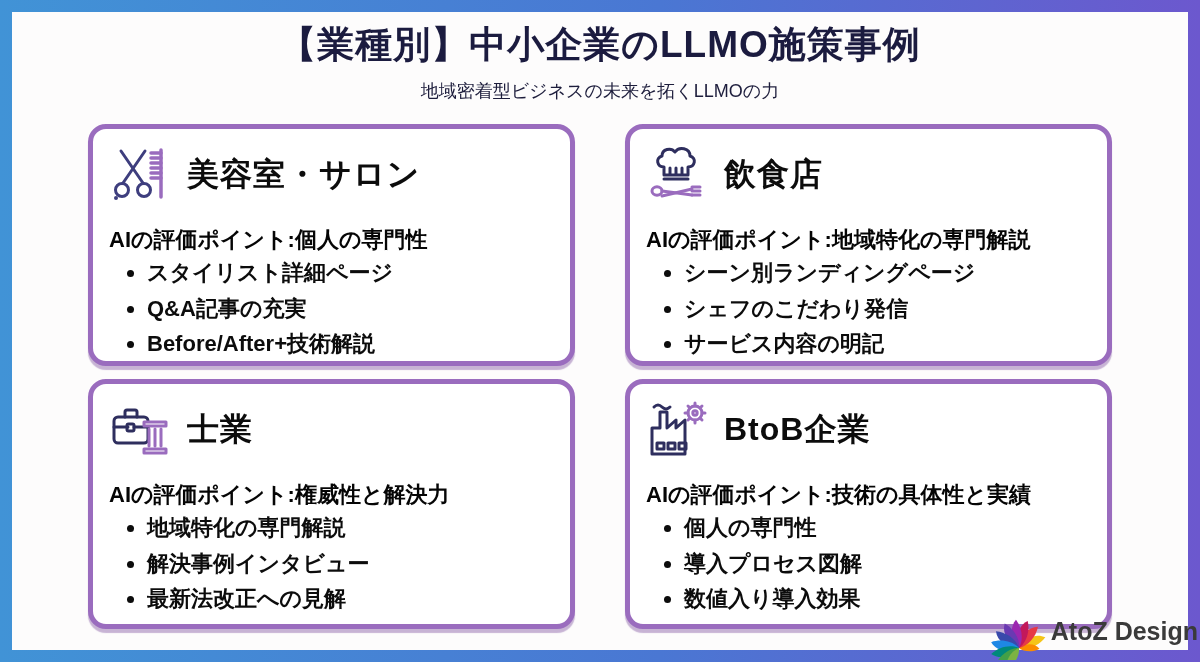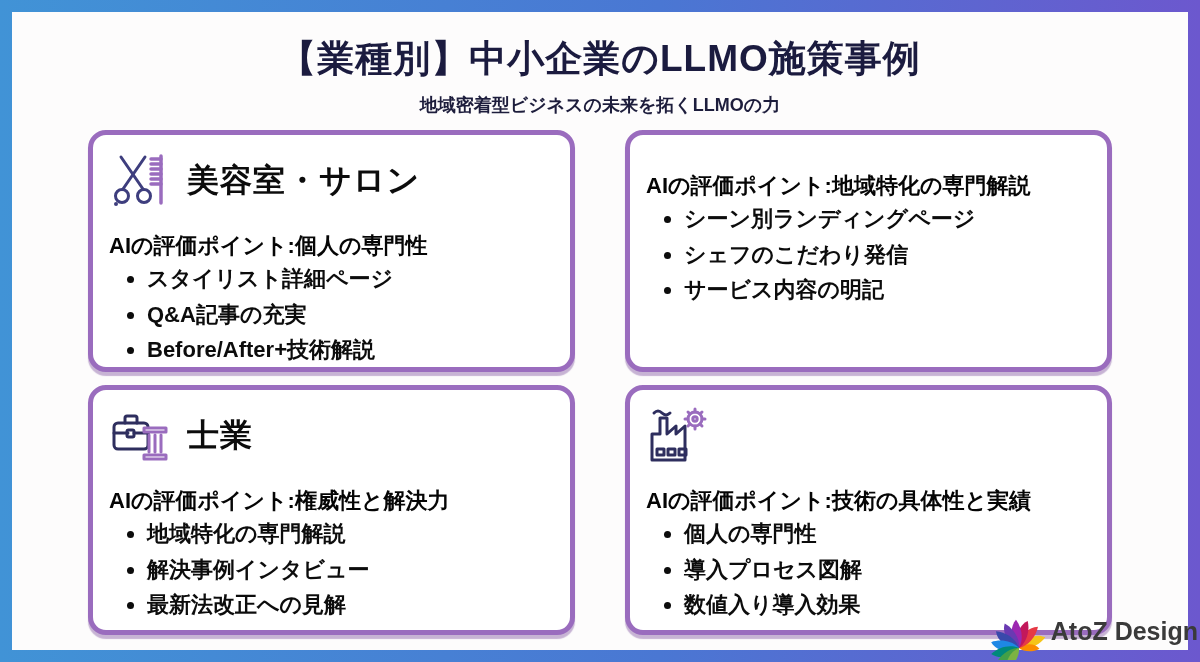--- a/index.html
+++ b/index.html
@@ -16,33 +16,33 @@
   .canvas {
     width: 100%; height: 100%;
     background: #fdfcfc;
     position: relative;
   }
   .title {
     text-align: center;
     font-size: 37px;
     font-weight: 800;
     color: #1b1b3f;
-    padding-top: 22px;
+    padding-top: 8px;
     letter-spacing: 1px;
   }
   .subtitle {
     text-align: center;
     font-size: 18px;
-    font-weight: 700;
+    font-weight: 400;
     color: #1d1d3c;
     margin-top: 9px;
   }
   .cards {
     position: absolute;
-    left: 76px; right: 76px; top: 118px;
+    left: 76px; right: 76px; top: 112px;
     display: grid;
     grid-template-columns: 1fr 1fr;
     grid-template-rows: 242px 250px;
     column-gap: 50px;
     row-gap: 13px;
   }
   .card {
     background: #ffffff;
     border: 5px solid #9a6cbe;
     border-radius: 18px;
@@ -132,20 +132,42 @@
         </div>
         <div class="card-eval">AIの評価ポイント:個人の専門性</div>
         <ul class="card-bullets">
           <li>スタイリスト詳細ページ</li>
           <li>Q&amp;A記事の充実</li>
           <li>Before/After+技術解説</li>
         </ul>
       </div>
 
       <div class="card">
+        <div class="card-header">
+          <span class="card-icon">
+            <svg viewBox="0 0 60 60" width="60" height="60">
+              <g stroke="#2e2e5e" stroke-width="3" fill="none" stroke-linejoin="round" stroke-linecap="round">
+                <path d="M16 30 L16 22 C9 22 7 13 14 11 C14 4 23 2 27 7 C31 1 42 3 42 11 C49 13 47 22 40 22 L40 30 Z"></path>
+                <line x1="22" y1="23" x2="22" y2="29"></line>
+                <line x1="28" y1="23" x2="28" y2="29"></line>
+                <line x1="34" y1="23" x2="34" y2="29"></line>
+                <line x1="16" y1="34" x2="40" y2="34"></line>
+              </g>
+              <g stroke="#9a6cbe" stroke-width="3" fill="none" stroke-linecap="round">
+                <ellipse cx="9" cy="46" rx="5" ry="4.2"></ellipse>
+                <line x1="14" y1="46" x2="44" y2="50"></line>
+                <line x1="14" y1="51" x2="44" y2="44"></line>
+                <line x1="44" y1="42" x2="52" y2="42"></line>
+                <line x1="44" y1="46" x2="52" y2="46"></line>
+                <line x1="44" y1="50" x2="52" y2="50"></line>
+              </g>
+            </svg>
+          </span>
+          <span class="card-title">飲食店</span>
+        </div>
         <div class="card-eval">AIの評価ポイント:地域特化の専門解説</div>
         <ul class="card-bullets">
           <li>シーン別ランディングページ</li>
           <li>シェフのこだわり発信</li>
           <li>サービス内容の明記</li>
         </ul>
       </div>
 
       <div class="card">
         <div class="card-header">
@@ -194,20 +216,21 @@
                 <line x1="47" y1="20" x2="47" y2="23"></line>
                 <line x1="37" y1="13" x2="40" y2="13"></line>
                 <line x1="54" y1="13" x2="57" y2="13"></line>
                 <line x1="40" y1="6" x2="42" y2="8"></line>
                 <line x1="52" y1="18" x2="54" y2="20"></line>
                 <line x1="54" y1="6" x2="52" y2="8"></line>
                 <line x1="42" y1="18" x2="40" y2="20"></line>
               </g>
             </svg>
           </span>
+          <span class="card-title">BtoB企業</span>
         </div>
         <div class="card-eval">AIの評価ポイント:技術の具体性と実績</div>
         <ul class="card-bullets">
           <li>個人の専門性</li>
           <li>導入プロセス図解</li>
           <li>数値入り導入効果</li>
         </ul>
       </div>
 
     </div>

